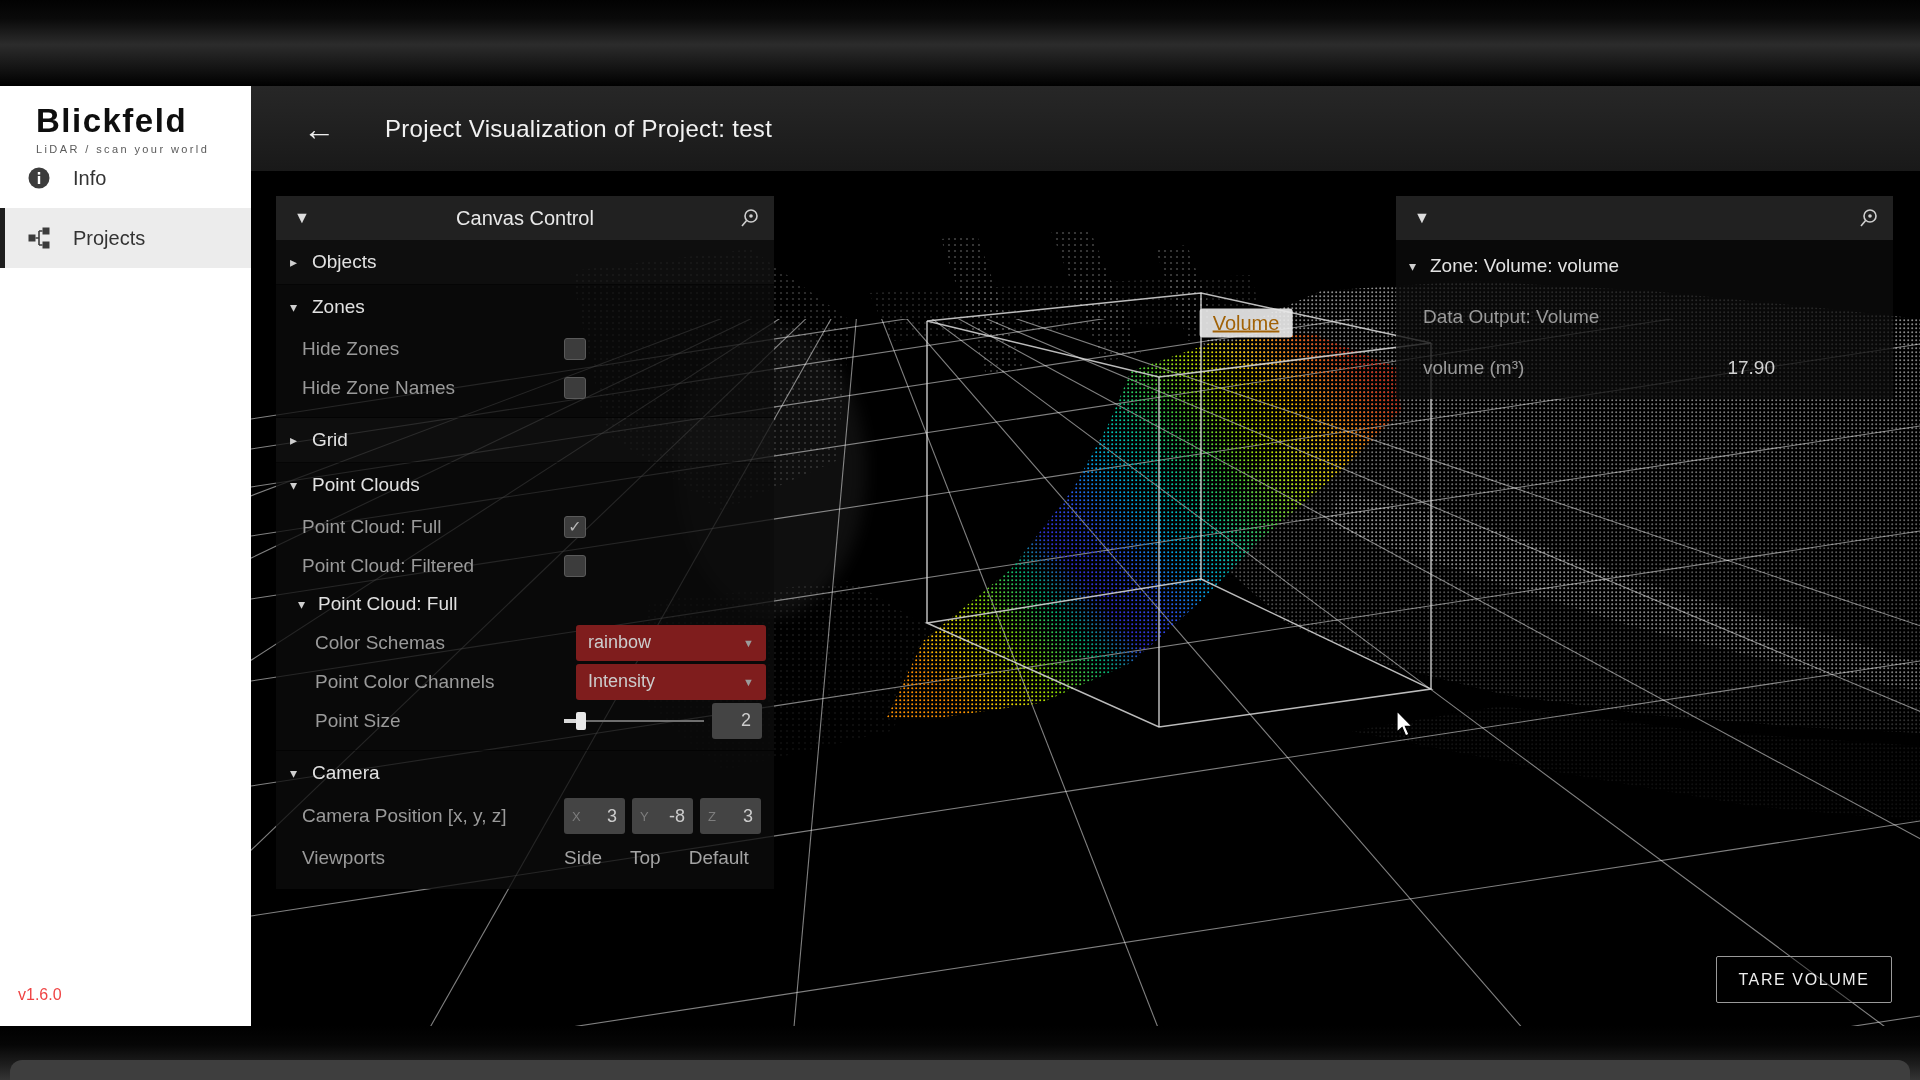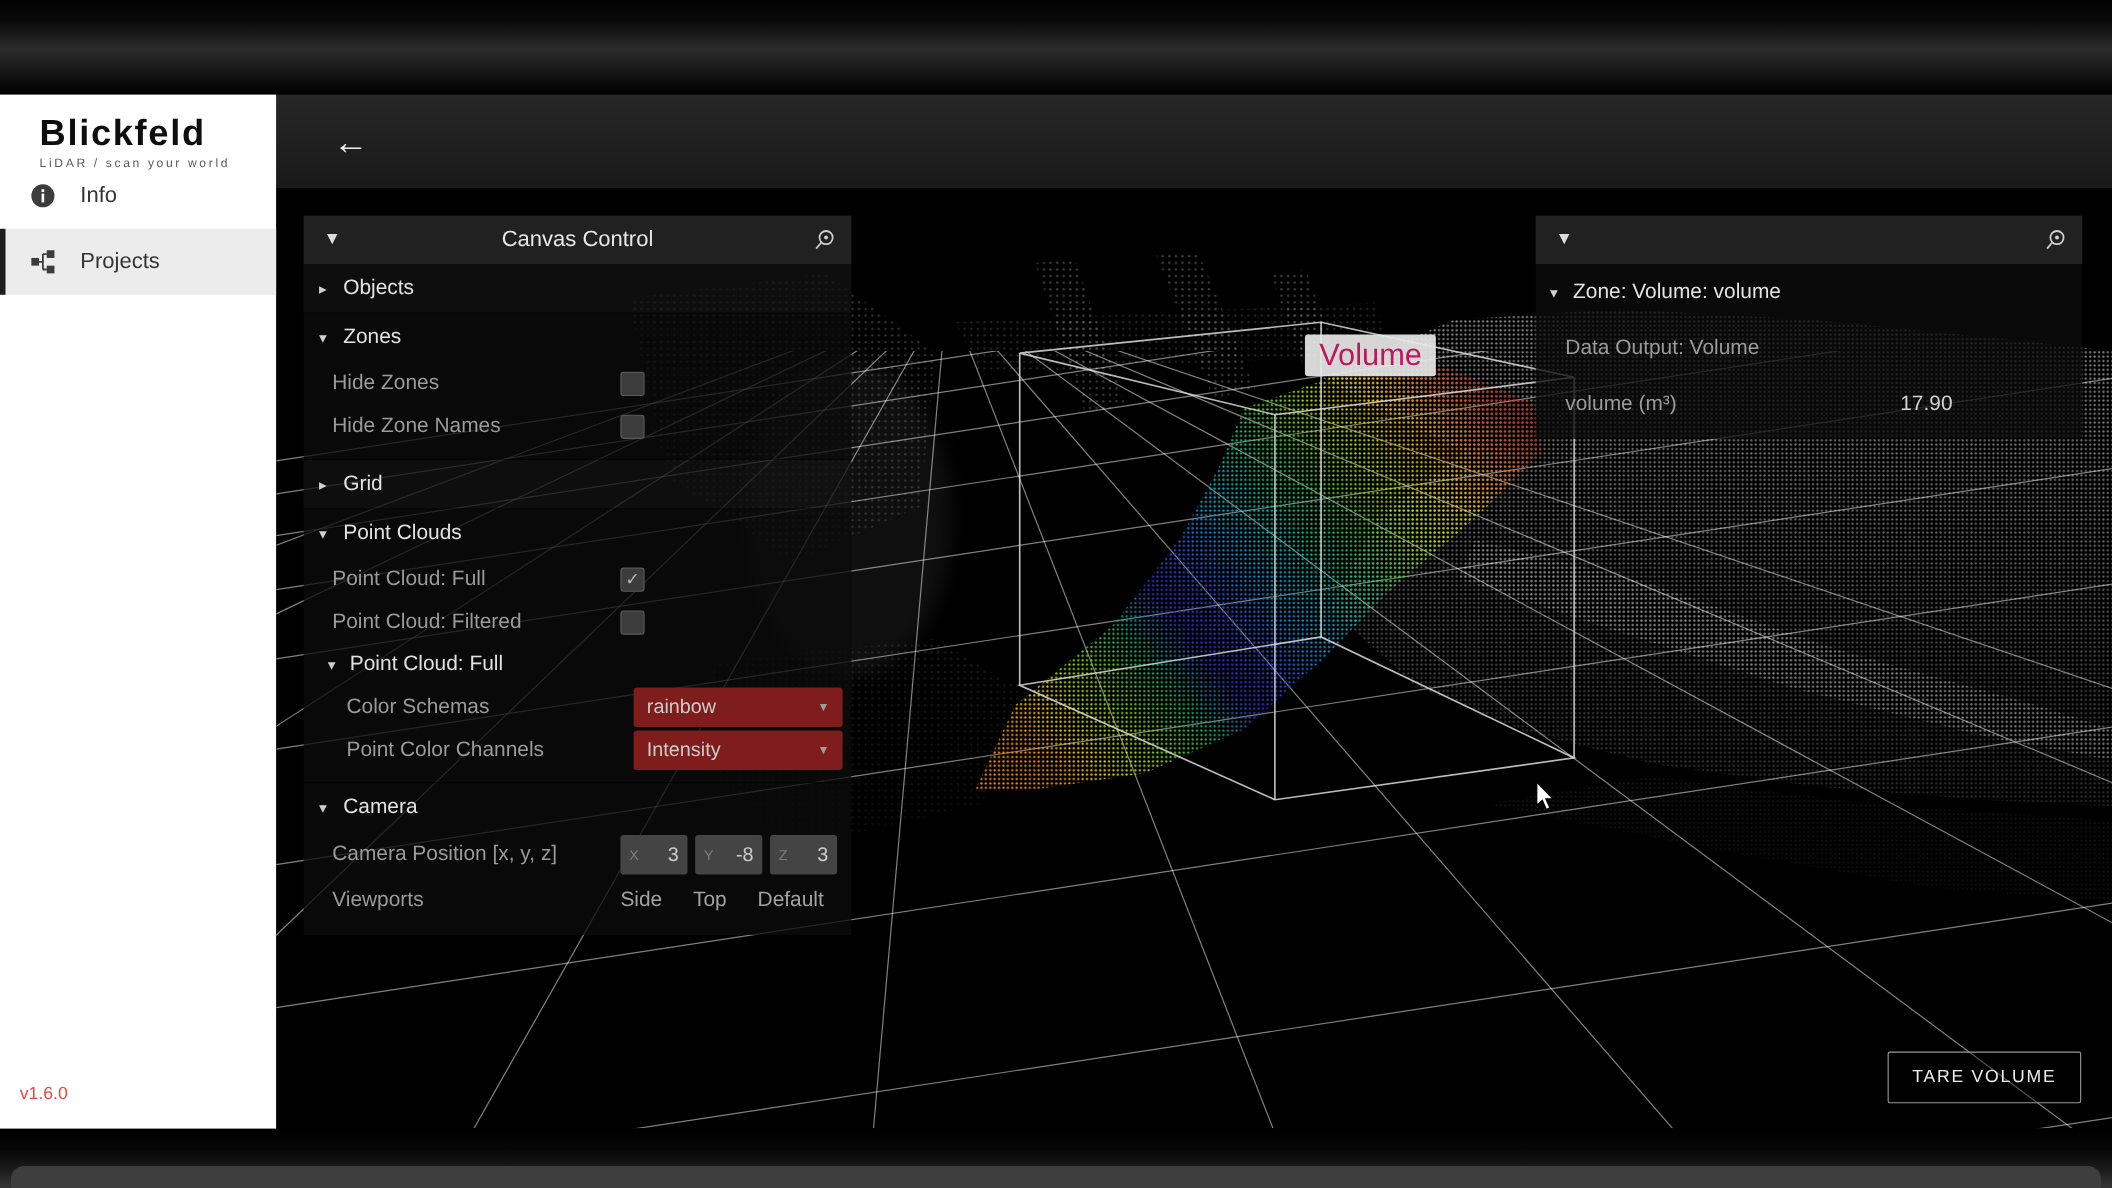--- a/index.html
+++ b/index.html
@@ -34,22 +34,22 @@
   .header { position:absolute; left:251px; top:0; width:1669px; height:85px;
     background:linear-gradient(180deg,#272727,#191919); display:flex; align-items:center; z-index:4; }
   .back { font-size:32px; color:#ececec; margin-left:52px; cursor:pointer; line-height:1; }
   .title { font-size:24px; color:#f2f2f2; margin-left:50px; letter-spacing:.3px; }
 
   
   .canvas { position:absolute; left:251px; top:85px; width:1669px; height:855px; background:#000; overflow:hidden; }
   .scene { position:absolute; left:0; top:0; }
 
   .volume-chip { position:absolute; left:995px; top:152px; transform:translate(-50%,-50%);
-    background:rgba(232,232,232,.92); color:#be185d; font-size:28px; padding:3px 13px;
-    border-radius:3px; z-index:3; }
+    background:rgba(232,232,232,.92); color:#a16207; font-size:20px; padding:3px 13px;
+    border-radius:3px; z-index:3;text-decoration:underline; }
 
   
   .panel { position:absolute; background:rgba(12,12,12,.78); color:#ccc; z-index:6; }
   .panel-header { height:44px; background:rgba(36,36,36,.92); display:flex; align-items:center;
     position:relative; }
   .panel-caret { position:absolute; left:18px; color:#ddd; font-size:16px; cursor:pointer; }
   .panel-title { flex:1; text-align:center; font-size:20px; color:#e8e8e8; }
   .pin { position:absolute; right:12px; cursor:pointer; }
   .cc { left:25px; top:25px; width:498px; }
   .zo { left:1145px; top:25px; width:497px; }
@@ -133,20 +133,21 @@
           <rect x="15.5" y="15.5" width="7" height="7" fill="#3c3c3c"></rect>
           <path d="M8.5,12 H12 M12,5 V19 M12,5 H15.5 M12,19 H15.5" stroke="#3c3c3c" stroke-width="1.6" fill="none"></path>
         </svg>
         <span class="menu-label">Projects</span>
       </div>
       <div class="version">v1.6.0</div>
     </div>
 
     <div class="header">
       <span class="back">←</span>
+      <span class="title">Project Visualization of Project: test</span>
     </div>
 
     <div class="canvas">
       <svg class="scene" width="1669" height="855" viewBox="0 0 1669 855">
         <defs>
           <pattern id="patDense" width="4" height="4" patternUnits="userSpaceOnUse">
             <circle cx="1.2" cy="1.2" r="1" fill="#fff"></circle>
           </pattern>
           <pattern id="patSparse" width="6" height="6" patternUnits="userSpaceOnUse">
             <circle cx="2" cy="2" r="1.1" fill="#bbb"></circle>
@@ -305,20 +306,30 @@
                 <span class="dd-caret">▼</span>
               </span>
             </div>
             <div class="row sub-row">
               <span>Point Color Channels</span>
               <span class="dropdown">
                 <span>Intensity</span>
                 <span class="dd-caret">▼</span>
               </span>
             </div>
+            <div class="row sub-row">
+              <span>Point Size</span>
+              <span class="slider">
+                <span class="slider-track">
+                  <span class="slider-fill"></span>
+                  <span class="slider-handle"></span>
+                </span>
+              </span>
+              <span class="size-value">2</span>
+            </div>
           </div>
 
           <div class="sec sec-pad" style="border-bottom:none;">
             <div class="sec-head">
               <span class="tri">▾</span>
               <span>Camera</span>
             </div>
             <div class="row" style="height:42px;">
               <span>Camera Position [x, y, z]</span>
               <span class="axes">

